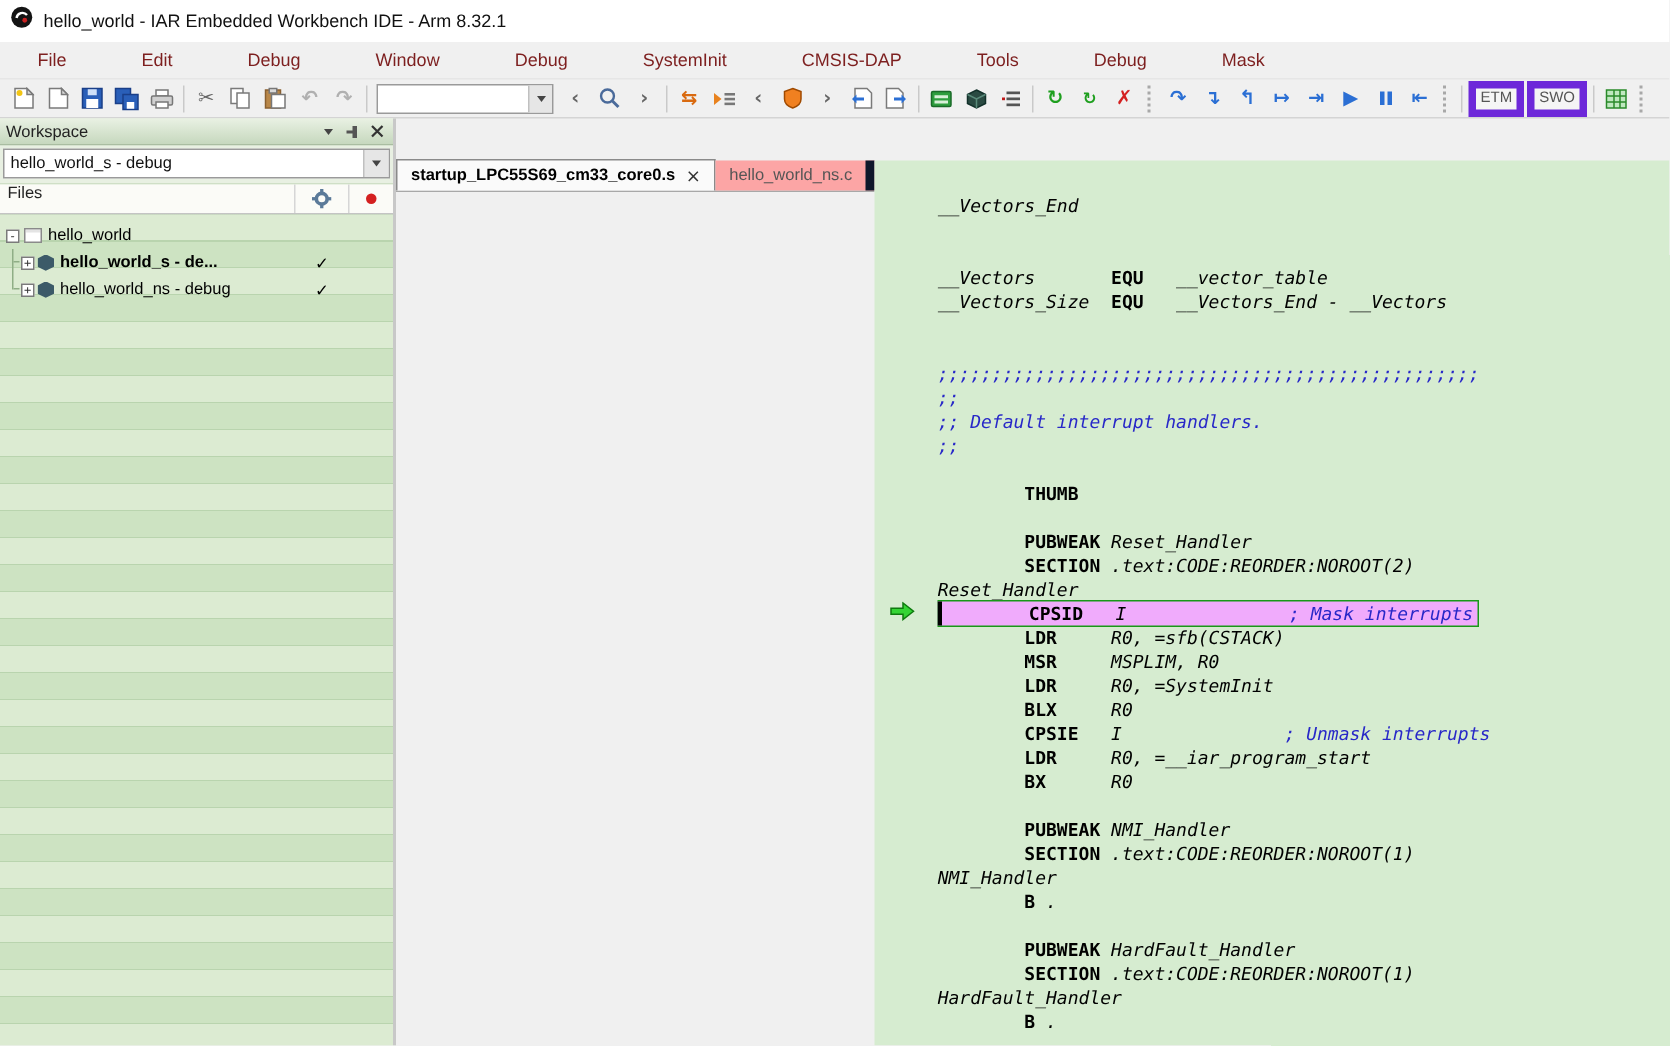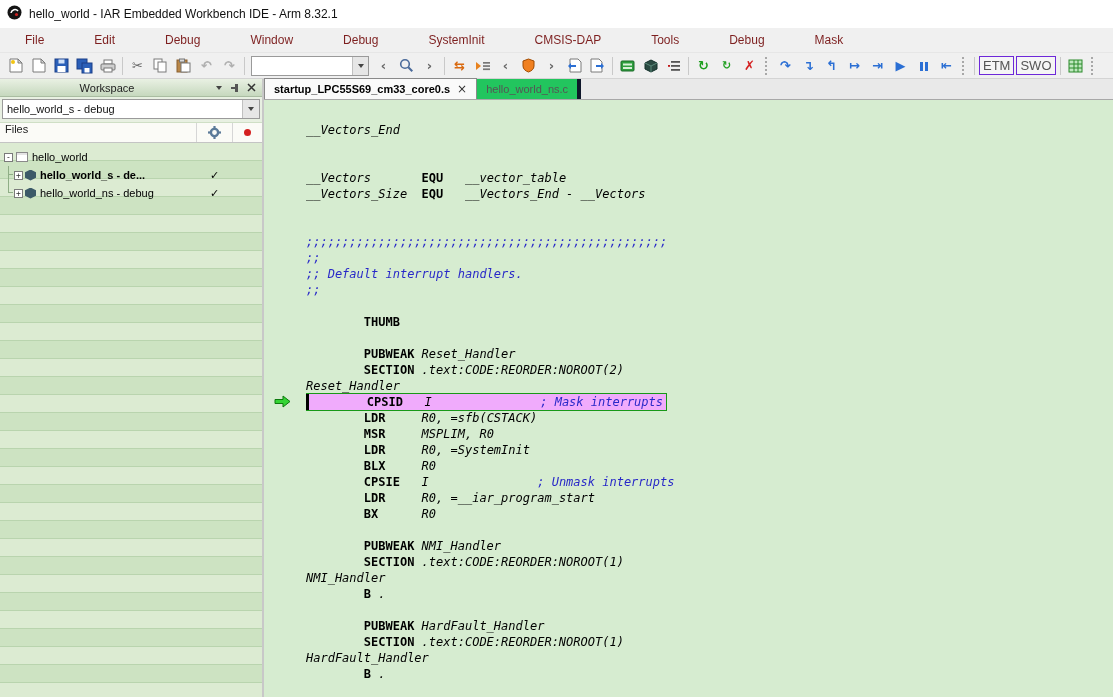--- a/index.html
+++ b/index.html
@@ -24,29 +24,29 @@
   .g.blue { color:#2b6fd4; }
   .g.green { color:#1f9f1f; }
   .g.red { color:#d42020; }
   .g.dis { color:#b0b0b0; }
   .g.small { font-size:11px; }
   .tcombo { width:118px; height:20px; background:#fff; border:1px solid #9a9a9a; display:flex; align-items:center; margin:0 3px; }
   .tcombo .val { flex:1; font-size:11px; padding-left:4px; color:#222; }
   .tcombo .arrowbox { width:16px; height:18px; background:#e6e6e6; border-left:1px solid #c0c0c0; display:flex; align-items:center; justify-content:center; }
   .tri-down { width:0; height:0; border-left:3px solid transparent; border-right:3px solid transparent; border-top:4px solid #444; }
   .pb i { display:inline-block; width:3px; height:9px; background:#2b6fd4; margin:0 1px; }
-  .tlabel { font-size:13px; color:#555; border:1px solid #6d28d9; background:#f5f5f5; padding:2px 3px; margin:0 1px; line-height:1; }
+  .tlabel { font-size:10px; color:#555; border:5px solid #6d28d9; background:#f5f5f5; padding:2px 3px; margin:0 1px; line-height:1; }
 
   
   .main { flex:1; display:flex; min-height:0; }
 
   
   .wsp { width:264px; flex:0 0 auto; display:flex; flex-direction:column; border-right:2px solid #c8c8c8; background:#e4f0dc; }
   .wsp-header { height:18px; background:linear-gradient(#e9f1e3,#c6d8be); border-bottom:1px solid #a9bda1; display:flex; align-items:center; padding:0 4px; }
-  .wsp-title { font-size:11px; color:#222; flex:1;text-align:center; }
+  .wsp-title { font-size:11px; color:#222; flex:1; }
   .wsp-hicon { width:14px; height:14px; display:flex; align-items:center; justify-content:center; margin-left:2px; }
   .combo-row { padding:2px 2px 3px 2px; background:#e8f0e2; border-bottom:1px solid #cfdfc6; }
   .combo { height:20px; background:#fff; border:1px solid #9a9a9a; display:flex; align-items:center; }
   .combo .val { flex:1; font-size:11px; padding-left:4px; color:#111; }
   .combo .arrowbox { width:17px; height:18px; background:#e6e6e6; border-left:1px solid #c0c0c0; display:flex; align-items:center; justify-content:center; }
   .files-header { height:20px; background:#fbfbf7; border-bottom:1px solid #c4c4c4; display:flex; align-items:flex-start; }
   .fh-name { flex:1; font-size:11px; color:#222; padding-left:5px; }
   .fh-cell { width:36px; height:100%; border-left:1px solid #d6d6d6; display:flex; align-items:center; justify-content:center; }
   .fh-cell.narrow { width:30px; }
   .reddot { width:7px; height:7px; border-radius:50%; background:#d42020; }
@@ -58,23 +58,23 @@
   .exp { width:9px; height:9px; border:1px solid #7a7a7a; background:#fff; font:8px/7px "DejaVu Sans Mono", monospace; text-align:center; color:#333; flex:0 0 auto; }
   .conn { width:10px; height:18px; position:relative; flex:0 0 auto; }
   .conn::before { content:""; position:absolute; left:4px; top:0; bottom:0; border-left:1px solid #8fae86; }
   .conn.last::before { bottom:9px; }
   .conn::after { content:""; position:absolute; left:5px; top:8px; width:4px; border-top:1px solid #8fae86; }
   .proj { width:12px; height:10px; background:#fff; border:1px solid #8a8a8a; box-shadow:inset 0 2px #e4e4e4; margin:0 4px 0 3px; flex:0 0 auto; }
   .cube { width:11px; height:11px; background:#3c5a68; clip-path:polygon(50% 0,100% 25%,100% 75%,50% 100%,0 75%,0 25%); margin:0 4px 0 2px; flex:0 0 auto; }
   .chk { position:absolute; left:210px; font-family:"DejaVu Sans", sans-serif; font-size:11px; font-weight:bold; color:#000; }
 
   
-  .editor-pane { flex:1; display:flex; flex-direction:column; min-width:0; }
+  .editor-pane { flex:1; display:flex; flex-direction:row; min-width:0;margin-top:28px; }
   .tabbar { height:21px; background:#e9e9e9; border-bottom:1px solid #a8a8a8; display:flex; align-items:flex-end; flex:0 0 auto; }
-  .tab { height:20px; display:flex; align-items:center; padding:0 9px; font-size:11px; color:#555; background:#22c55e; border-right:4px solid #0f172a; }
+  .tab { height:20px; display:flex; align-items:center; padding:0 9px; font-size:11px; color:#555; background:#fca5a5; border-right:6px solid #0f172a; }
   .tab.active { background:#fafafa; color:#000; font-weight:bold; border:1px solid #8a8a8a; border-bottom:none; height:21px; }
   .tab .closex { margin-left:7px; font-family:"DejaVu Sans", sans-serif; font-weight:normal; color:#333; font-size:12px; }
   .editor { flex:1; background:#d6ecd0; display:flex; position:relative; overflow:hidden; }
   .gutter { width:42px; flex:0 0 auto; position:relative; }
   .exec-arrow { position:absolute; left:10px; top:396px; }
   .code { flex:1; font-family:"DejaVu Sans Mono", monospace; font-size:12px; line-height:16px; padding-top:22px; overflow:hidden; white-space:pre; color:#000; }
   .cline { height:16px; white-space:pre; }
   .tp { color:#000;font-style:italic; }
   .tk { color:#000; font-weight:bold; }
   .tc { color:#2828c8; font-style:italic; }

